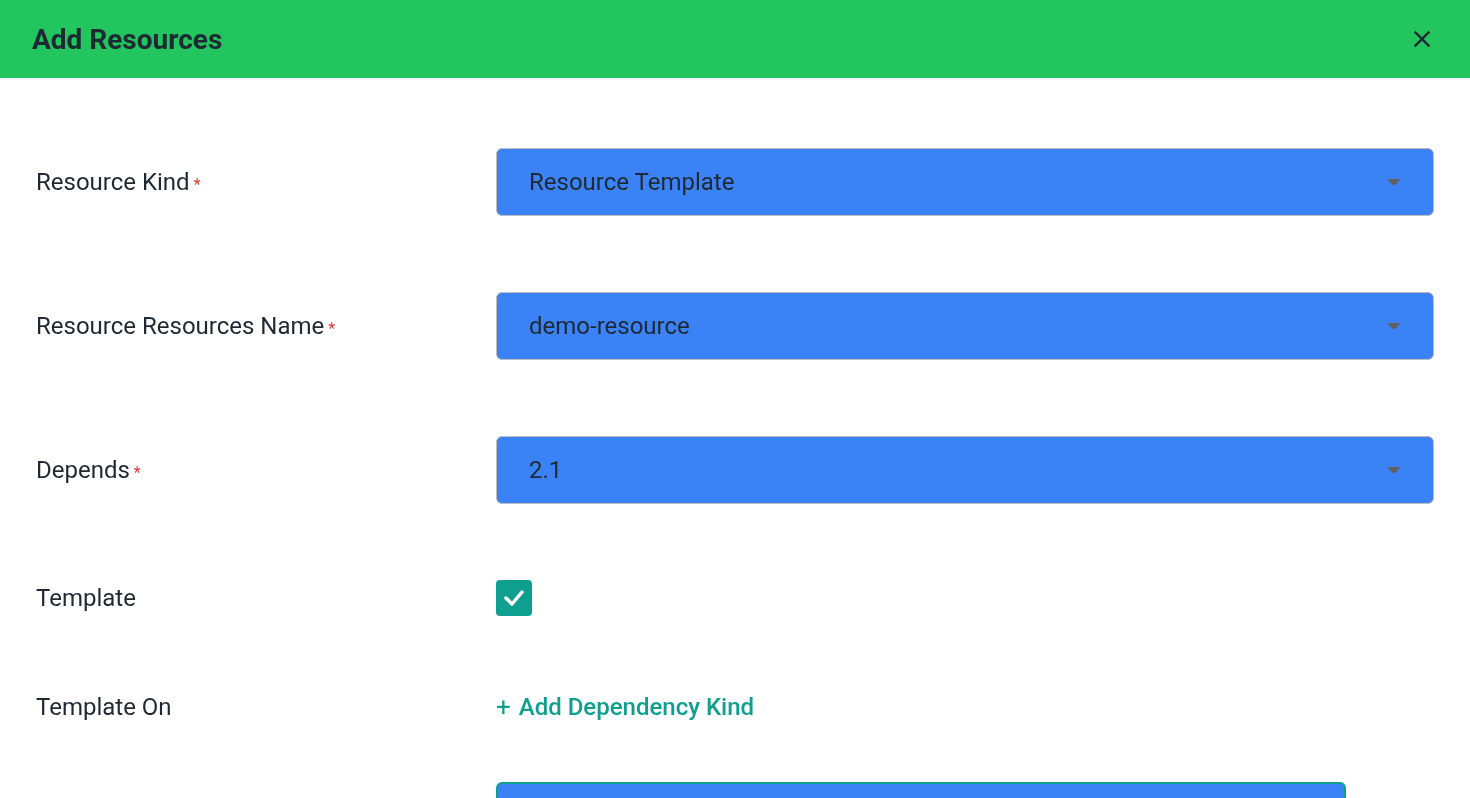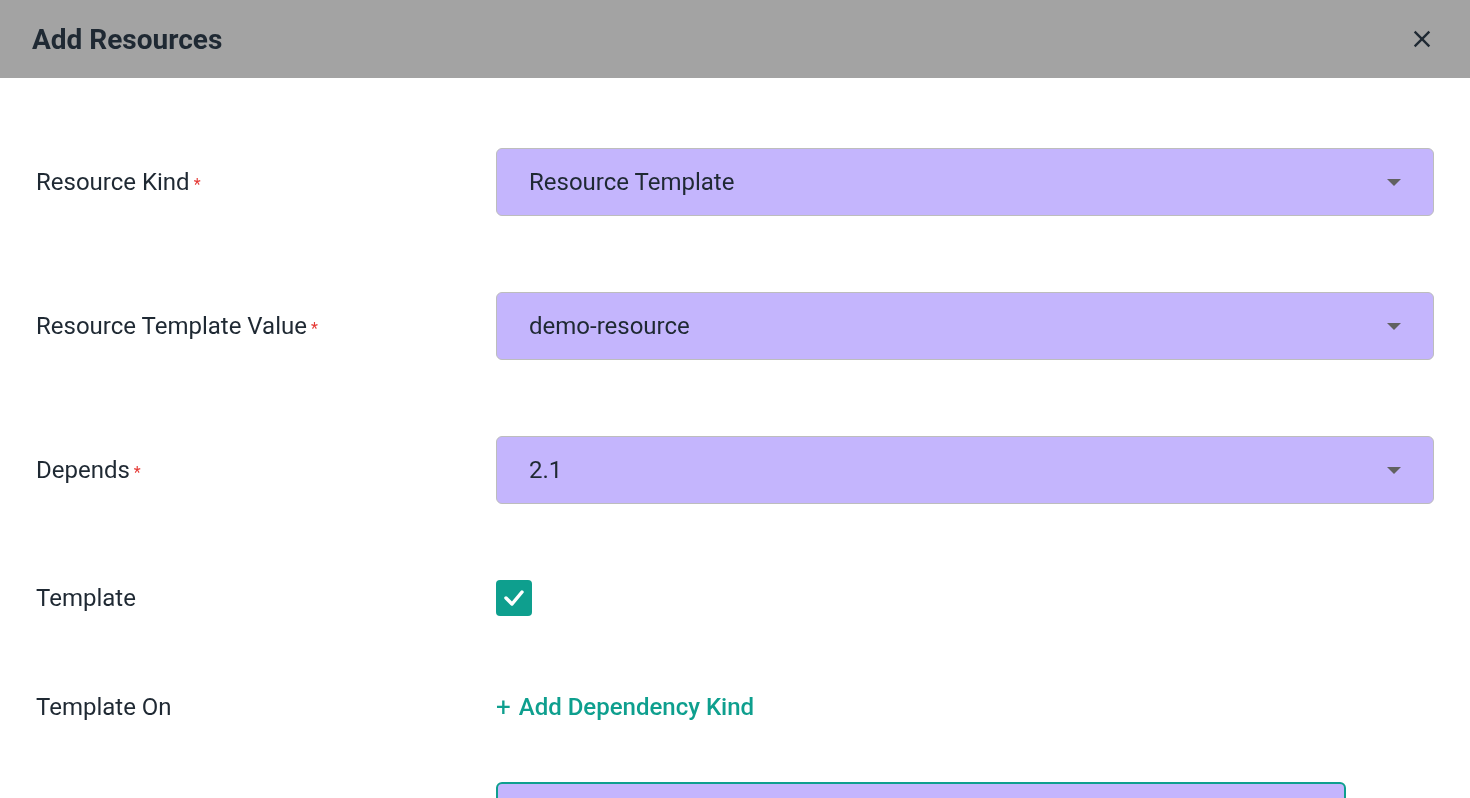--- a/index.html
+++ b/index.html
@@ -7,21 +7,21 @@
     margin: 0;
     padding: 0;
   }
   body {
     font-family: -apple-system, BlinkMacSystemFont, "Segoe UI", Roboto, "Helvetica Neue", Arial, sans-serif;
     background: #fff;
     color: #1f2933;
     width: 1470px;
   }
   .header {
-    background: #a3a3a3;
+    background: #22c55e;
     padding: 20px 32px;
     display: flex;
     align-items: center;
     justify-content: space-between;
     height: 78px;
   }
   .header-title {
     font-size: 28px;
     font-weight: 700;
     color: #1f2933;
@@ -69,21 +69,21 @@
   .select-box {
     position: relative;
     width: 100%;
     border: 1px solid #bdbdbd;
     border-radius: 6px;
     height: 68px;
     display: flex;
     align-items: center;
     padding: 2px 32px;
     cursor: pointer;
-    background: #c4b5fd;
+    background: #3b82f6;
   }
   .select-box.focused {
     border: 2px solid #0e9f8e;
   }
   .select-value {
     font-size: 24px;
     color: #1f2933;
     flex: 1;
   }
   .caret {
@@ -153,21 +153,21 @@
     <div class="control-col">
       <div class="select-box">
         <span class="select-value">Resource Template</span>
         <span class="caret"></span>
       </div>
     </div>
   </div>
 
   <div class="form-row">
     <div class="label-col">
-      <span class="field-label">Resource Template Value</span><span class="required">*</span>
+      <span class="field-label">Resource Resources Name</span><span class="required">*</span>
     </div>
     <div class="control-col">
       <div class="select-box">
         <span class="select-value">demo-resource</span>
         <span class="caret"></span>
       </div>
     </div>
   </div>
 
   <div class="form-row">

